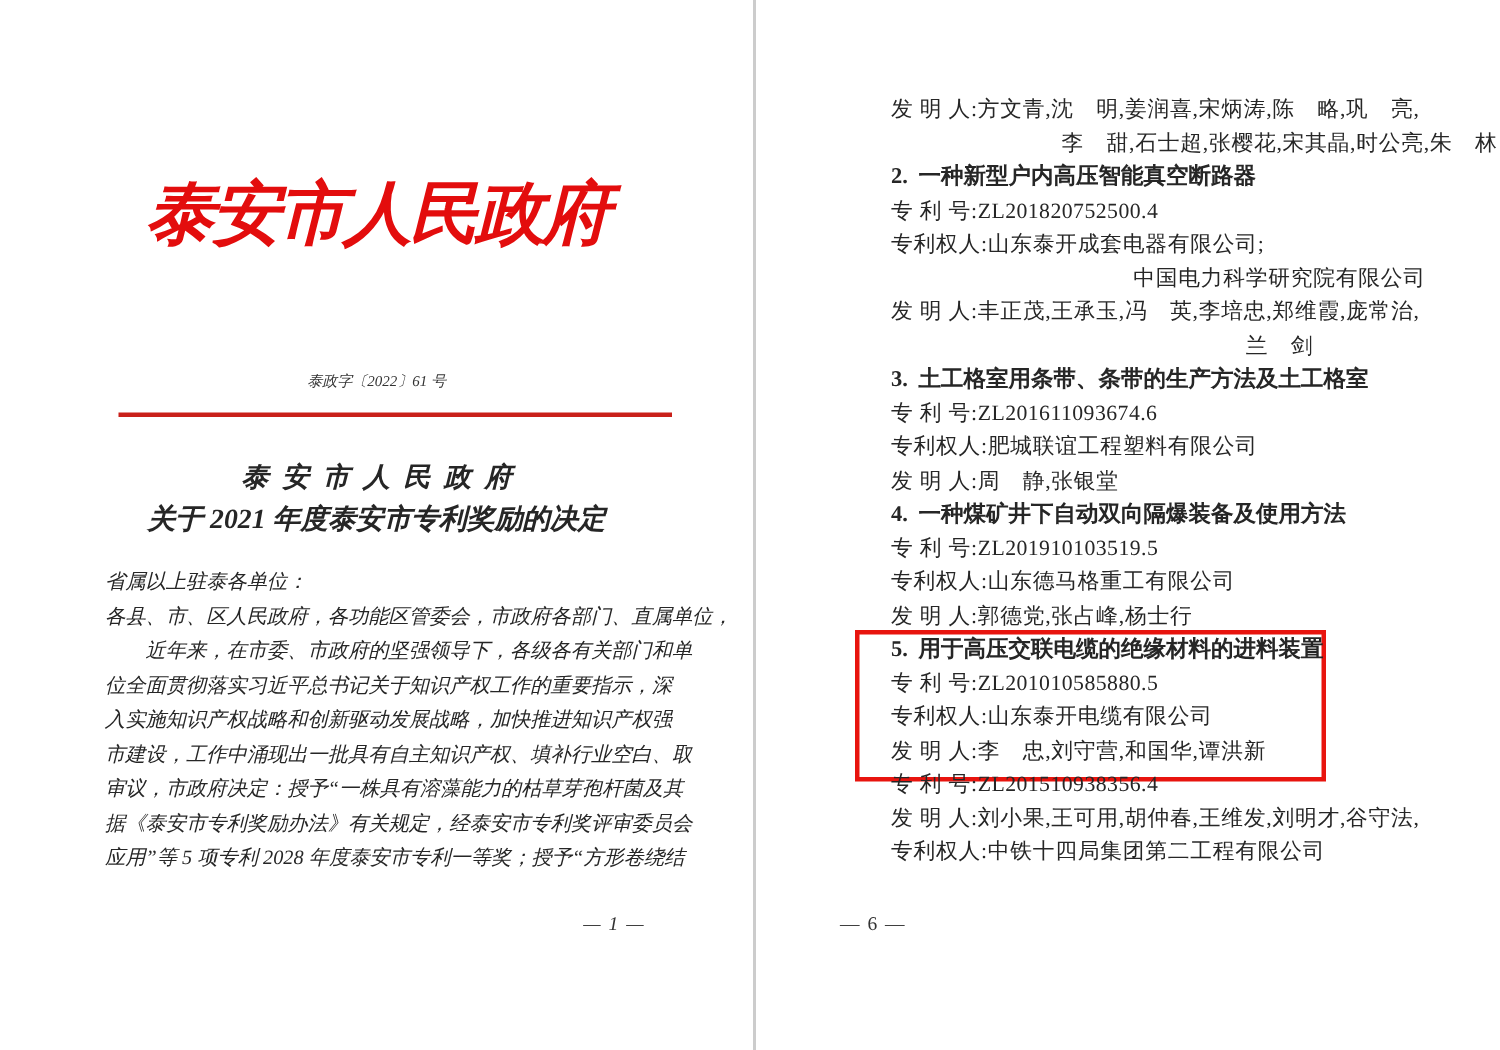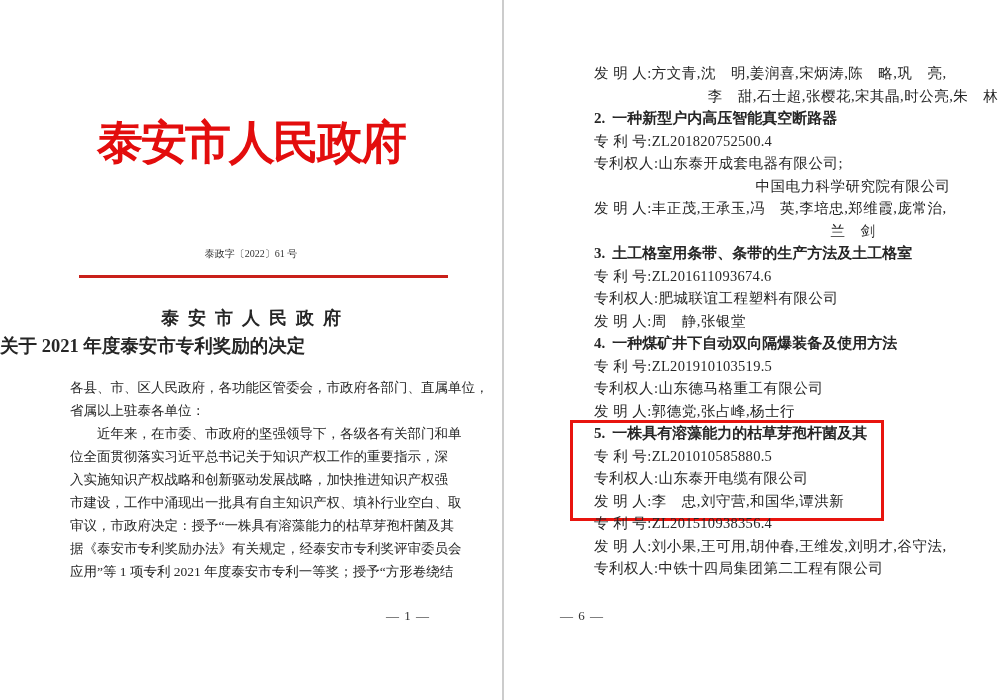--- a/index.html
+++ b/index.html
@@ -1,28 +1,28 @@
 <!DOCTYPE html>
 <html><head>
 <meta charset="utf-8">
 <style>
   html,body{margin:0;padding:0;background:#ffffff;}
   .screen{position:relative;width:1000px;height:700px;background:#ffffff;overflow:hidden;
           font-family:"Liberation Serif","DejaVu Serif",serif;color:#262626;}
   .divider{position:absolute;left:502px;top:0;width:2px;height:700px;background:#cccccc;}
 
   
-  .page-left{position:absolute;left:0;top:0;width:502px;height:700px;}
+  .page-left{position:absolute;left:0;top:0;width:502px;height:700px;font-style:italic;}
   .gov-title{position:absolute;left:0;top:112px;width:100%;text-align:center;
              font-size:46px;font-weight:bold;color:#e30d0d;letter-spacing:-2px;white-space:nowrap;}
   .doc-no{position:absolute;left:0;top:247px;width:100%;text-align:center;font-size:10px;color:#333;}
   .red-rule{position:absolute;left:79px;top:275px;width:369px;height:3px;background:#c9201a;}
   .doc-title1{position:absolute;left:0;top:306px;width:100%;text-align:center;
               font-size:18px;font-weight:bold;letter-spacing:9px;text-indent:9px;white-space:nowrap;}
-  .doc-title2{position:absolute;left:0;top:333px;width:100%;text-align:left;
+  .doc-title2{position:absolute;left:0;top:333px;width:100%;text-align:center;
               font-size:18.5px;font-weight:bold;white-space:nowrap;}
   .lbody{position:absolute;left:70px;top:376px;width:400px;font-size:13.5px;line-height:23px;}
   .bline{height:23px;white-space:nowrap;}
   .bline.ind{text-indent:2em;}
   .pagenum-left{position:absolute;left:70px;top:608px;width:360px;text-align:right;
                 font-size:13px;letter-spacing:1px;color:#333;}
 
   
   .page-right{position:absolute;left:504px;top:0;width:552px;height:700px;}
   .rtext{position:absolute;left:0;top:62px;width:100%;font-size:14.5px;}
@@ -43,29 +43,29 @@
 <div class="screen">
 
   <div class="page-left">
     <div class="gov-title">泰安市人民政府</div>
     <div class="doc-no">泰政字〔2022〕61 号</div>
     <div class="red-rule"></div>
     <div class="doc-title1">泰安市人民政府</div>
     <div class="doc-title2">关于 2021 年度泰安市专利奖励的决定</div>
 
     <div class="lbody">
+      <div class="bline">省属以上驻泰各单位：</div>
       <div class="bline">各县、市、区人民政府，各功能区管委会，市政府各部门、直属单位，</div>
-      <div class="bline">省属以上驻泰各单位：</div>
       <div class="bline ind">近年来，在市委、市政府的坚强领导下，各级各有关部门和单</div>
       <div class="bline">位全面贯彻落实习近平总书记关于知识产权工作的重要指示，深</div>
       <div class="bline">入实施知识产权战略和创新驱动发展战略，加快推进知识产权强</div>
       <div class="bline">市建设，工作中涌现出一批具有自主知识产权、填补行业空白、取</div>
       <div class="bline">审议，市政府决定：授予“一株具有溶藻能力的枯草芽孢杆菌及其</div>
       <div class="bline">据《泰安市专利奖励办法》有关规定，经泰安市专利奖评审委员会</div>
-      <div class="bline">应用”等 1 项专利 2021 年度泰安市专利一等奖；授予“方形卷绕结</div>
+      <div class="bline">应用”等 5 项专利 2028 年度泰安市专利一等奖；授予“方形卷绕结</div>
     </div>
 
     <div class="pagenum-left">— 1 —</div>
   </div>
 
   <div class="divider"></div>
 
   <div class="page-right">
     <div class="highlight-box"></div>
 
@@ -84,21 +84,21 @@
       <div class="rline heading"><span class="hno">3.</span><span>土工格室用条带、条带的生产方法及土工格室</span></div>
       <div class="rline"><span class="lbl">专 利 号:</span><span class="val pn">ZL201611093674.6</span></div>
       <div class="rline"><span class="lbl">专利权人:</span><span class="val">肥城联谊工程塑料有限公司</span></div>
       <div class="rline"><span class="lbl">发 明 人:</span><span class="val">周　静,张银堂</span></div>
 
       <div class="rline heading"><span class="hno">4.</span><span>一种煤矿井下自动双向隔爆装备及使用方法</span></div>
       <div class="rline"><span class="lbl">专 利 号:</span><span class="val pn">ZL201910103519.5</span></div>
       <div class="rline"><span class="lbl">专利权人:</span><span class="val">山东德马格重工有限公司</span></div>
       <div class="rline"><span class="lbl">发 明 人:</span><span class="val">郭德党,张占峰,杨士行</span></div>
 
-      <div class="rline heading"><span class="hno">5.</span><span>一株具有溶藻能力的枯草芽孢杆菌及其</span></div>
+      <div class="rline heading"><span class="hno">5.</span><span>用于高压交联电缆的绝缘材料的进料装置</span></div>
       <div class="rline"><span class="lbl">专 利 号:</span><span class="val pn">ZL201010585880.5</span></div>
       <div class="rline"><span class="lbl">专利权人:</span><span class="val">山东泰开电缆有限公司</span></div>
       <div class="rline"><span class="lbl">发 明 人:</span><span class="val">李　忠,刘守营,和国华,谭洪新</span></div>
 
       <div class="rline"><span class="lbl">专 利 号:</span><span class="val pn">ZL201510938356.4</span></div>
       <div class="rline"><span class="lbl">发 明 人:</span><span class="val">刘小果,王可用,胡仲春,王维发,刘明才,谷守法,</span></div>
       <div class="rline"><span class="lbl">专利权人:</span><span class="val">中铁十四局集团第二工程有限公司</span></div>
     </div>
 
     <div class="pagenum-right">— 6 —</div>

